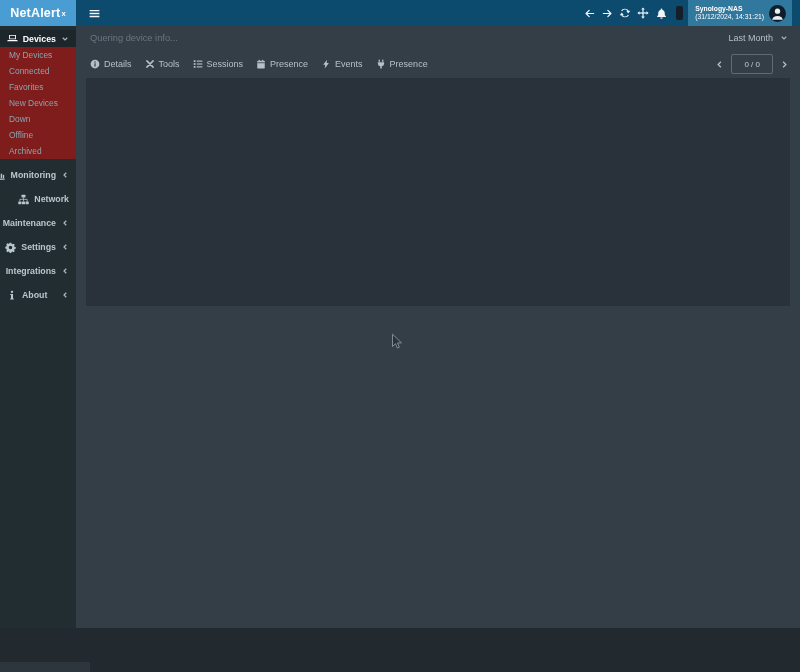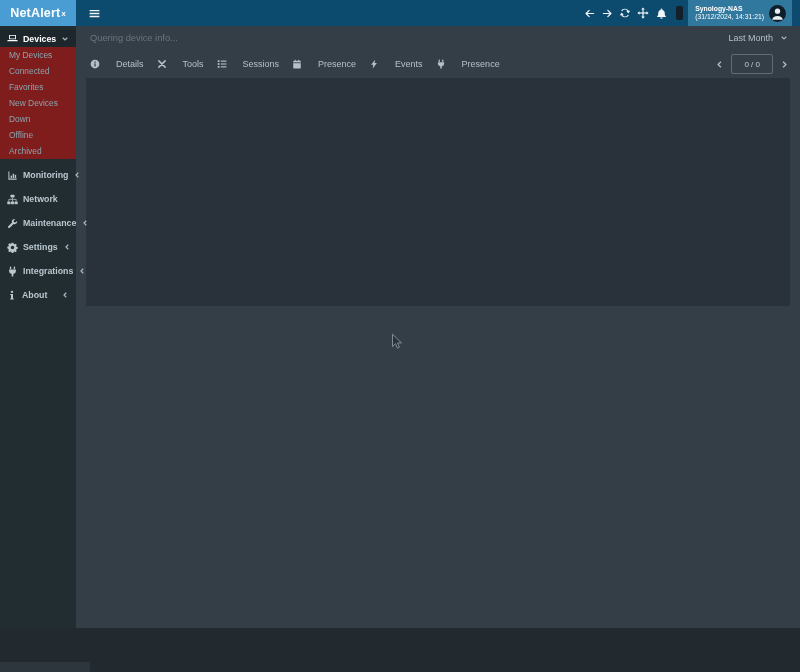--- a/index.html
+++ b/index.html
@@ -31,41 +31,41 @@
     color:#fff; font-size:6.8px; line-height:8.5px; }
   .device-text .l1 { font-weight:bold; }
   .avatar { width:17px; height:17px; border-radius:50%; background:#0f1e2a;
     display:flex; align-items:center; justify-content:center; overflow:hidden; }
   .nav-right-pad { width:8px; height:26px; }
 
   
   .sidebar { position:absolute; left:0; top:26px; width:76px; height:602px;
     background:#222d32; padding-top:4px; z-index:4; }
   .menu-row { display:flex; align-items:center; gap:5px; padding:0 7px;
-    color:#b8c7ce; font-size:8.8px; font-weight:600; cursor:pointer; }
+    color:#b8c7ce; font-size:8.8px; font-weight:600; cursor:pointer;justify-content:flex-end; }
   .menu-row .mi { flex:0 0 auto; display:flex; }
   .menu-row .chev { margin-left:auto; display:flex; color:#a9b8c0; }
   .devices-row { height:17px; background:#1c262b; color:#fff; }
   .submenu { background:#7f1d1d; list-style:none; }
   .submenu li { height:16px; display:flex; align-items:center; padding-left:9px;
     color:#8aa4af; font-size:8.4px; cursor:pointer; }
   .sections { margin-top:4px; }
   .section-row { height:24px; }
 
   
   .content { position:absolute; left:76px; top:26px; width:724px; height:602px;
     background:#343e47; }
   .content-header { height:24px; display:flex; align-items:center; padding:0 12px 0 14px; }
   .query-status { color:#6a7581; font-size:9.3px; }
   .period { margin-left:auto; display:flex; align-items:center; gap:7px;
     color:#b6bfc7; font-size:9px; cursor:pointer; }
   .period .chev { color:#aab3bb; display:flex; }
 
   .tabbar { height:28px; display:flex; align-items:center; padding:0 11px 0 14px; gap:13px; }
-  .tab { display:flex; align-items:center; gap:16px; background:none; border:none;
+  .tab { display:flex; align-items:center; gap:4px; background:none; border:none;
     color:#b6c0c8; font-size:9px; cursor:pointer; font-family:inherit; }
   .tab .ti { display:flex; }
   .pager { margin-left:auto; display:flex; align-items:center; gap:7px; }
   .pager-btn { background:none; border:none; color:#b6c0c8; display:flex; cursor:pointer; padding:0; }
   .pager-count { min-width:26px; height:20px; border:1px solid #5f6a73; border-radius:2px;
     color:#c3ccd2; font-size:8px; display:flex; align-items:center; justify-content:center;
     padding:0 12px; }
 
   .panel { position:absolute; left:10px; top:52px; width:704px; height:228px;
     background:#29323b; }

